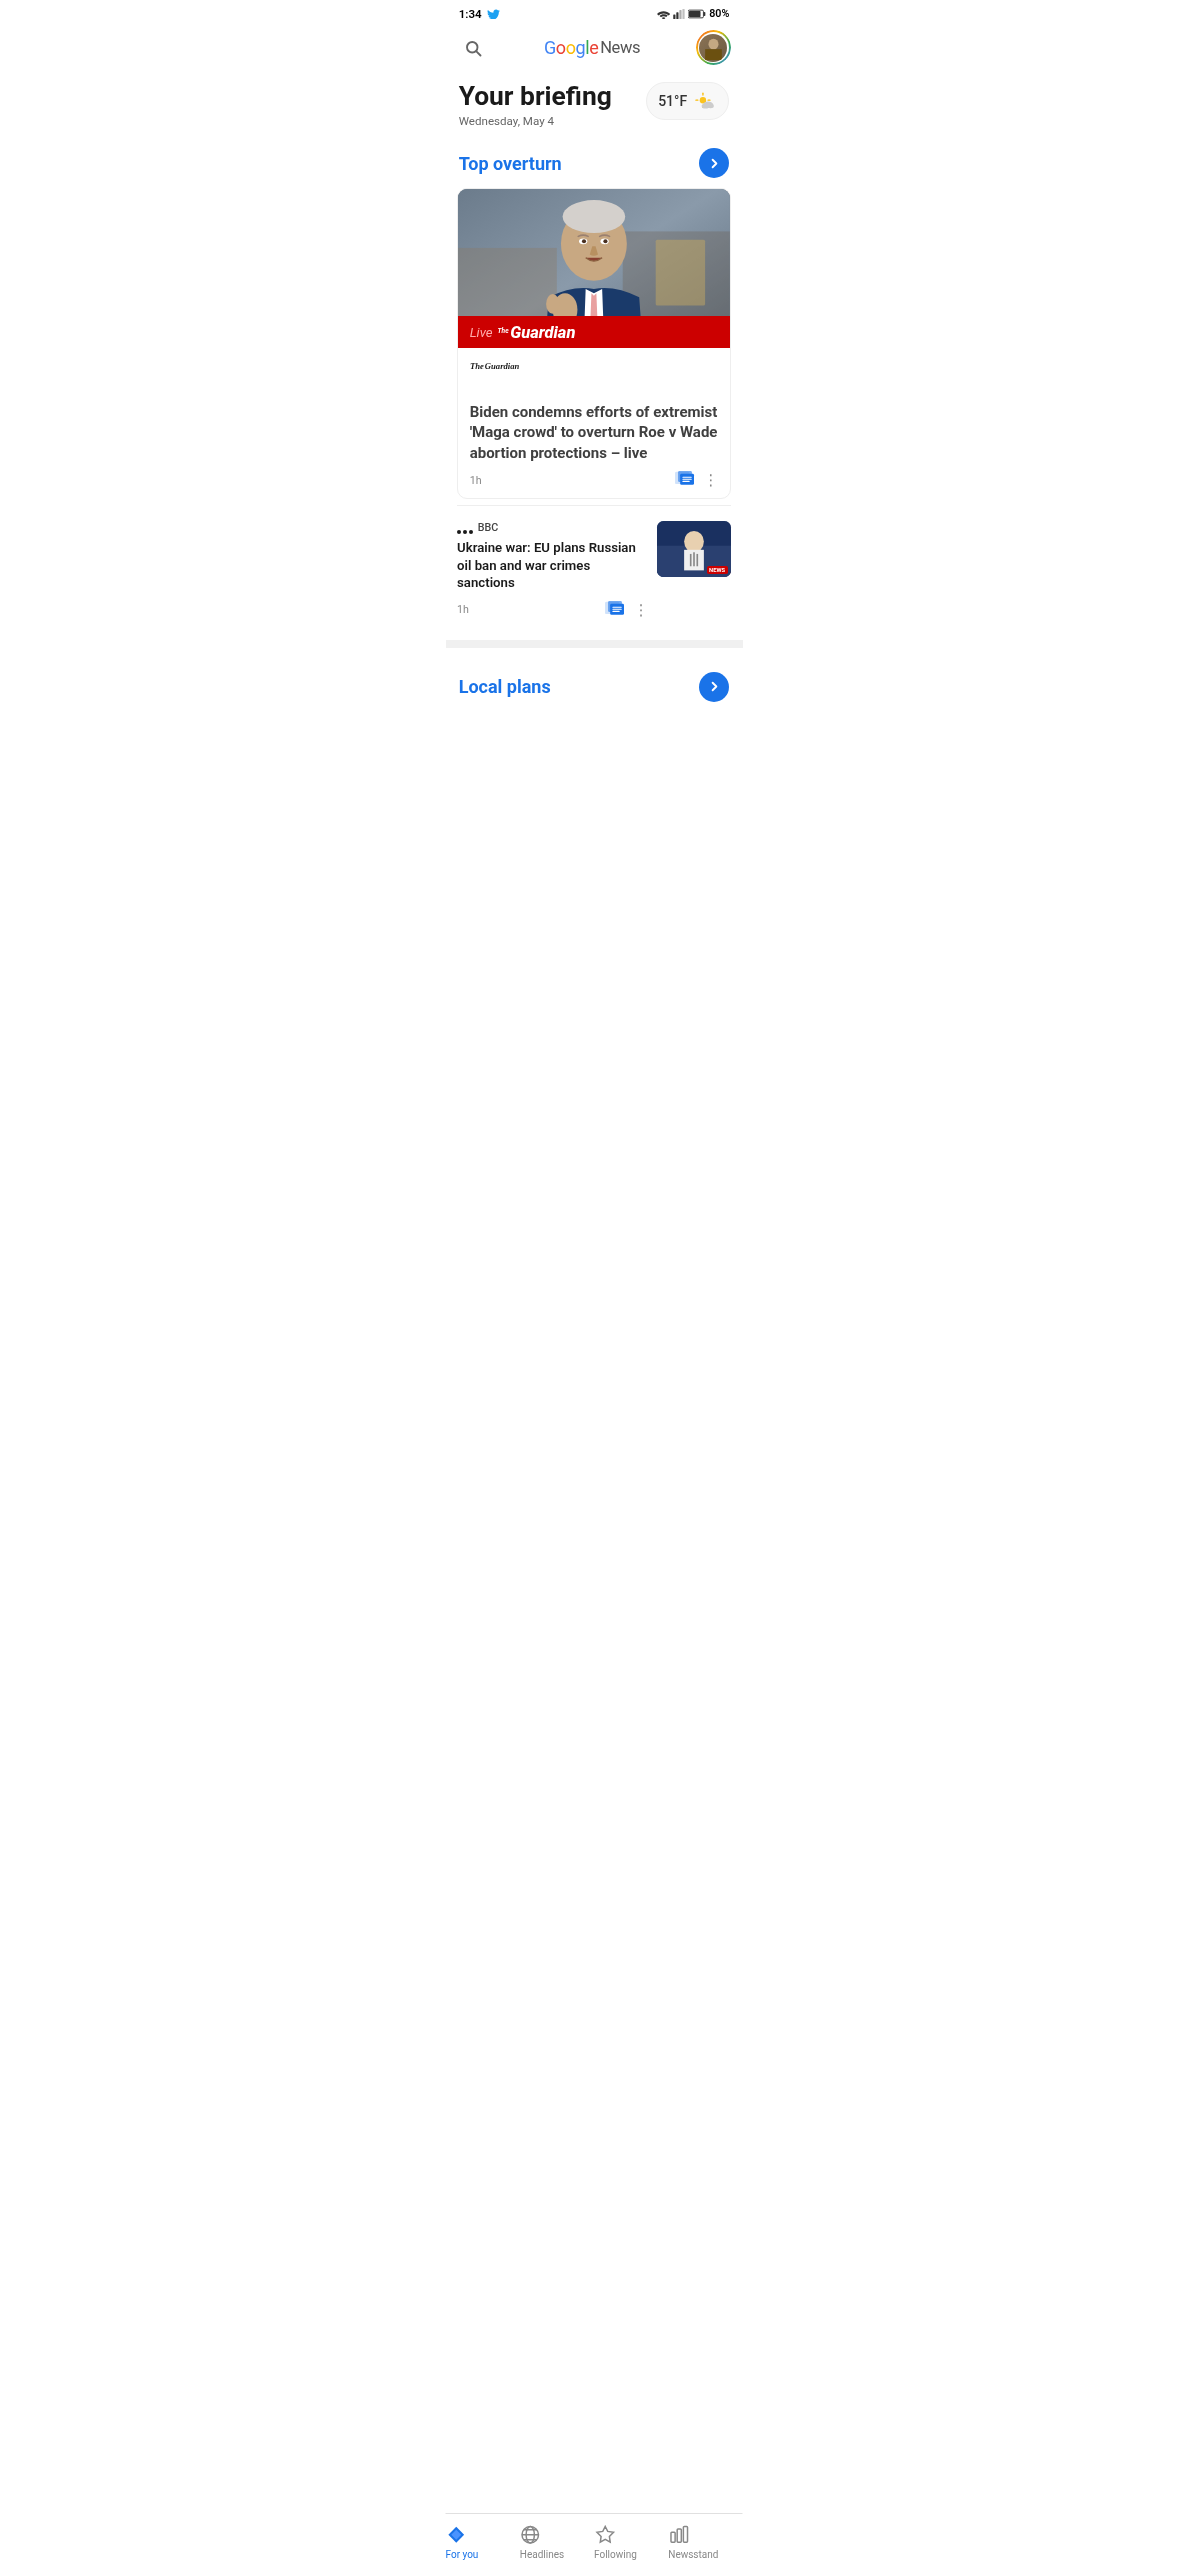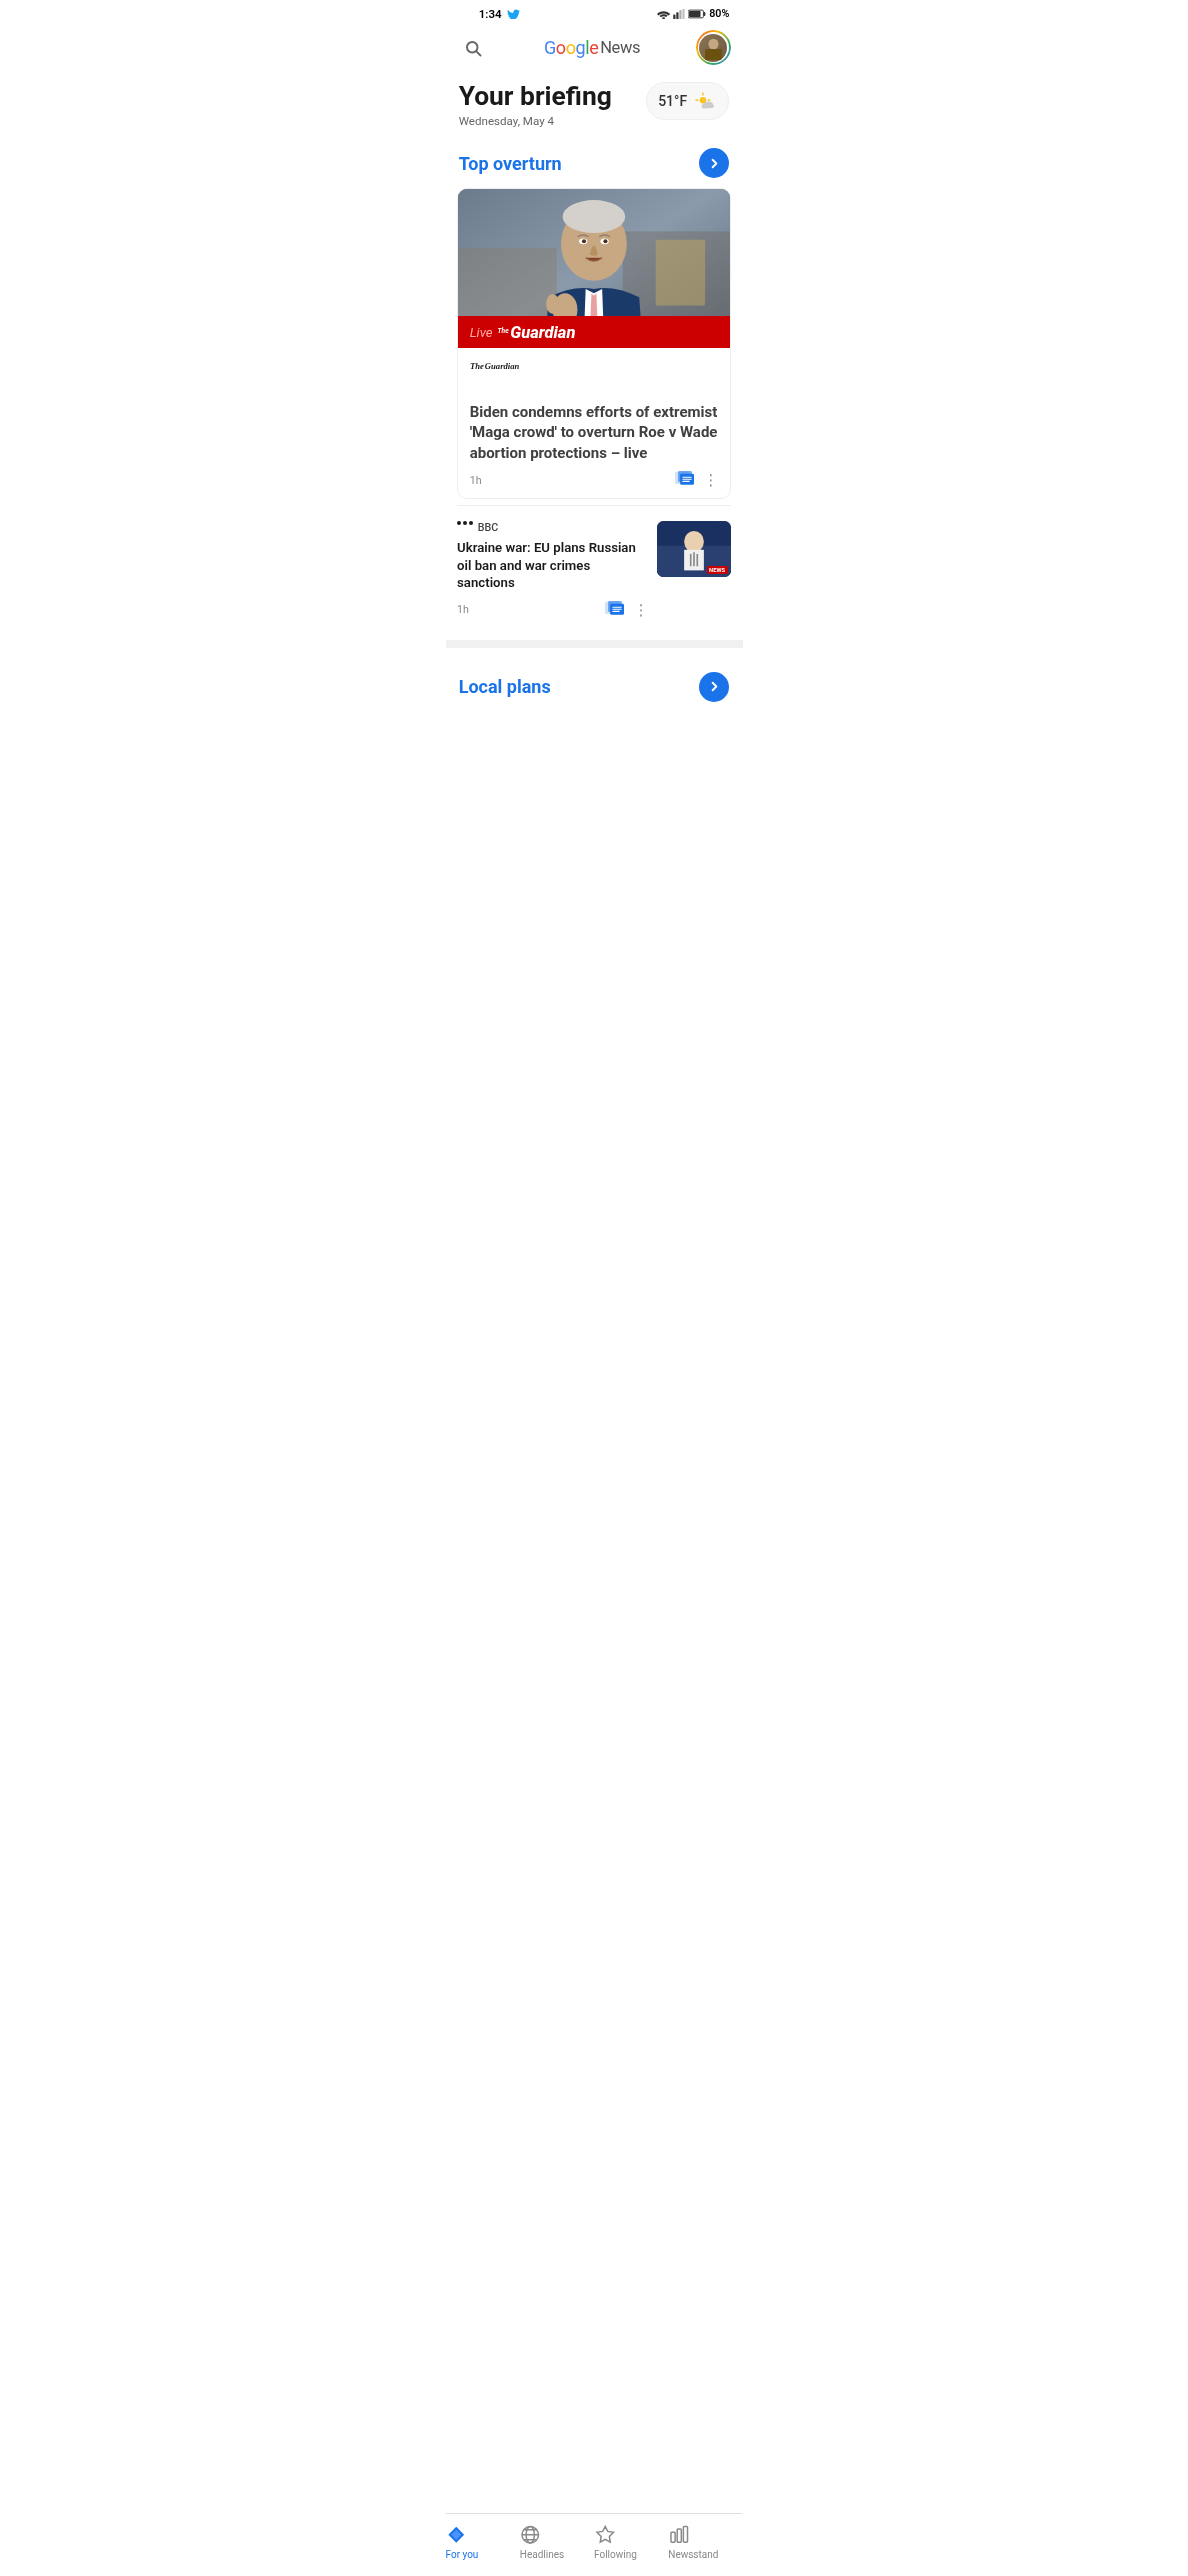--- a/index.html
+++ b/index.html
@@ -14,21 +14,21 @@
 
     
     .status-bar {
       display: flex;
       justify-content: space-between;
       align-items: center;
       padding: 6.6px 13.2px 3.3px;
       font-size: 10.7px;
       font-weight: 600;
     }
-    .status-left { display: flex; align-items: center; gap: 5px; margin-left: 20px; }
+    .status-left { display: flex; align-items: center; gap: 5px; }
     .status-right { display: flex; align-items: center; gap: 3.3px; font-size: 10px; }
 
     
     .header {
       display: flex;
       justify-content: space-between;
       align-items: center;
       padding: 6.6px 11.6px 8.3px;
     }
     .search-icon-btn {
@@ -183,21 +183,21 @@
 
     
     .secondary-article {
       padding: 8.3px 11.6px 10px;
       display: flex;
       gap: 8.3px;
       align-items: flex-start;
     }
     .secondary-content { flex: 1; }
     .secondary-source {
-      display: flex; align-items: flex-start; gap: 5px;
+      display: flex; align-items: flex-end; gap: 5px;
       margin-bottom: 5px;
     }
     .bbc-dots {
       display: flex; gap: 1.7px;
     }
     .bbc-dot { width: 4.1px; height: 4.1px; background: #1a1a1a; border-radius: 50%; }
     .secondary-source-name { font-size: 10.7px; color: #444; font-weight: 500; }
     .secondary-headline {
       font-size: 13.2px; font-weight: 600; color: #1a1a1a; line-height: 1.35;
       margin-bottom: 8.3px;

